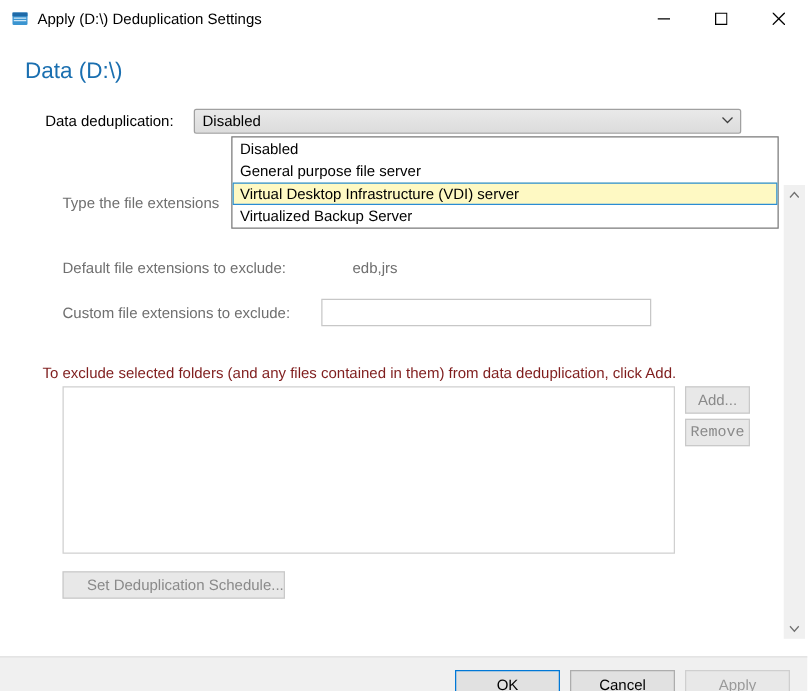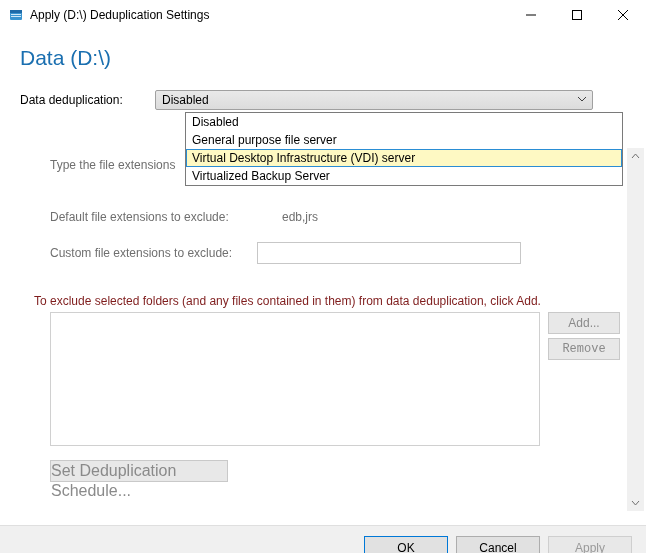--- a/index.html
+++ b/index.html
@@ -9,24 +9,24 @@
   
   .titlebar { height:30px; display:flex; align-items:center; border-bottom:1px solid #fff; }
   .title-icon { width:16px; height:16px; margin-left:8px; margin-right:6px; }
   .title-text { font-size:12px; color:#000; flex:0 0 auto; }
   .title-spacer { flex:1; }
   .sysbtn { width:46px; height:30px; display:flex; align-items:center; justify-content:center; }
   .sysbtn svg { display:block; }
 
   
   .page { position:relative; padding:0 20px 0 20px; height:calc(553px - 30px); }
-  .heading { color:#1a6fb0; font-size:21px; font-weight:400; margin-top:16px; margin-bottom:20px; }
+  .heading { color:#1a6fb0; font-size:18px; font-weight:400; margin-top:16px; margin-bottom:20px; }
 
   .content { position:relative; color:#202020; font-size:12px; }
-  .row { display:flex; align-items:center; margin-bottom:6px; }
+  .row { display:flex; align-items:center; margin-bottom:6px;text-align:center; }
   .lbl-dedup { width:135px; color:#000; }
 
   .combo {
     position:relative; width:438px; height:20px;
     background:linear-gradient(#e9e9e9,#dcdcdc);
     border:1px solid #a0a0a0; border-radius:2px;
     display:flex; align-items:center; padding-left:6px;
     font-size:12px; color:#000;
   }
   .combo .chev { position:absolute; right:5px; top:2px; }
@@ -53,31 +53,31 @@
     border:1px solid #c7c7c7; background:#fff; padding:0 4px; font-size:12px;
   }
 
   .exclude-text { position:absolute; left:14px; top:204px; color:#7f1d1d; }
 
   .folder-list {
     position:absolute; left:30px; top:222px; width:490px; height:134px;
     background:#fff; border:1px solid #d0d0d0;
   }
   .btn {
-    position:absolute; width:72px; height:22px;
+    position:absolute; width:52px; height:22px;
     border:1px solid #c9c9c9; background:#e8e8e8; color:#8a8a8a;
     font-size:12px; text-align:center; line-height:20px;
   }
   .btn-add    { left:528px; top:222px; }
   .btn-remove { left:528px; top:248px;font-family:Liberation Mono, monospace; }
 
   .btn-sched {
     position:absolute; left:30px; top:370px; width:178px; height:22px;
     border:1px solid #c9c9c9; background:#e8e8e8; color:#8a8a8a;
-    font-size:16px; text-align:left; line-height:20px;
+    font-size:12px; text-align:right; line-height:20px;
   }
 
   
   .bottombar {
     position:absolute; left:0; right:0; bottom:0; height:44px;
     border-top:1px solid #dfdfdf; background:#f0f0f0;
     display:flex; align-items:center; justify-content:flex-end;
     padding-right:14px; gap:8px;
   }
   .dlgbtn {

